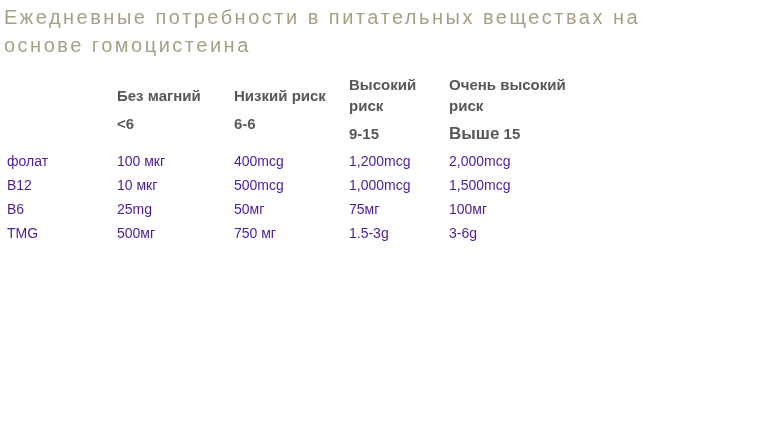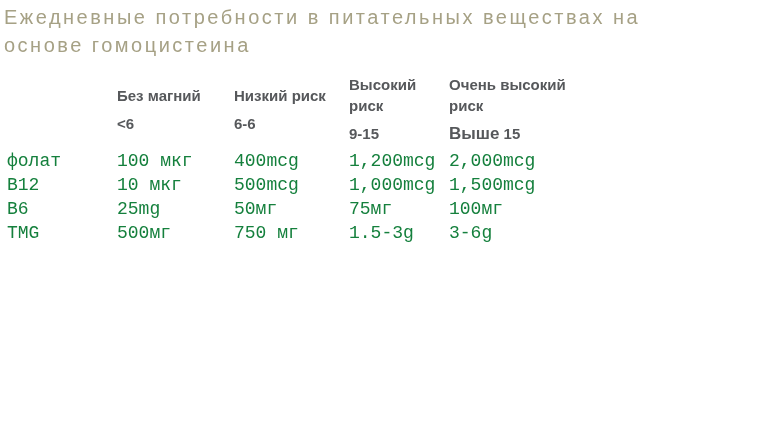--- a/index.html
+++ b/index.html
@@ -48,25 +48,24 @@
     color: #56585b;
     line-height: 21px;
   }
   .h-name { margin: 0 0 9px 0; }
   .h-range { margin: 0; line-height: 17px; }
   .h-range .range-prefix { font-size: 17px; }
 
   tbody td {
     height: 24px;
     padding: 0;
-    font-size: 18px;
-    color: #15803d;
+    font-size: 14px;
+    color: #4c1d95;
     white-space: pre;
     vertical-align: middle;
-    font-family: Liberation Mono, monospace;
   }
 </style>
 </head>
 <body>
 
 <div class="page">
 
   <h1 class="title">
     <span class="title-line">Ежедневные потребности в питательных веществах на</span>
     <span class="title-line">основе гомоцистеина</span>

